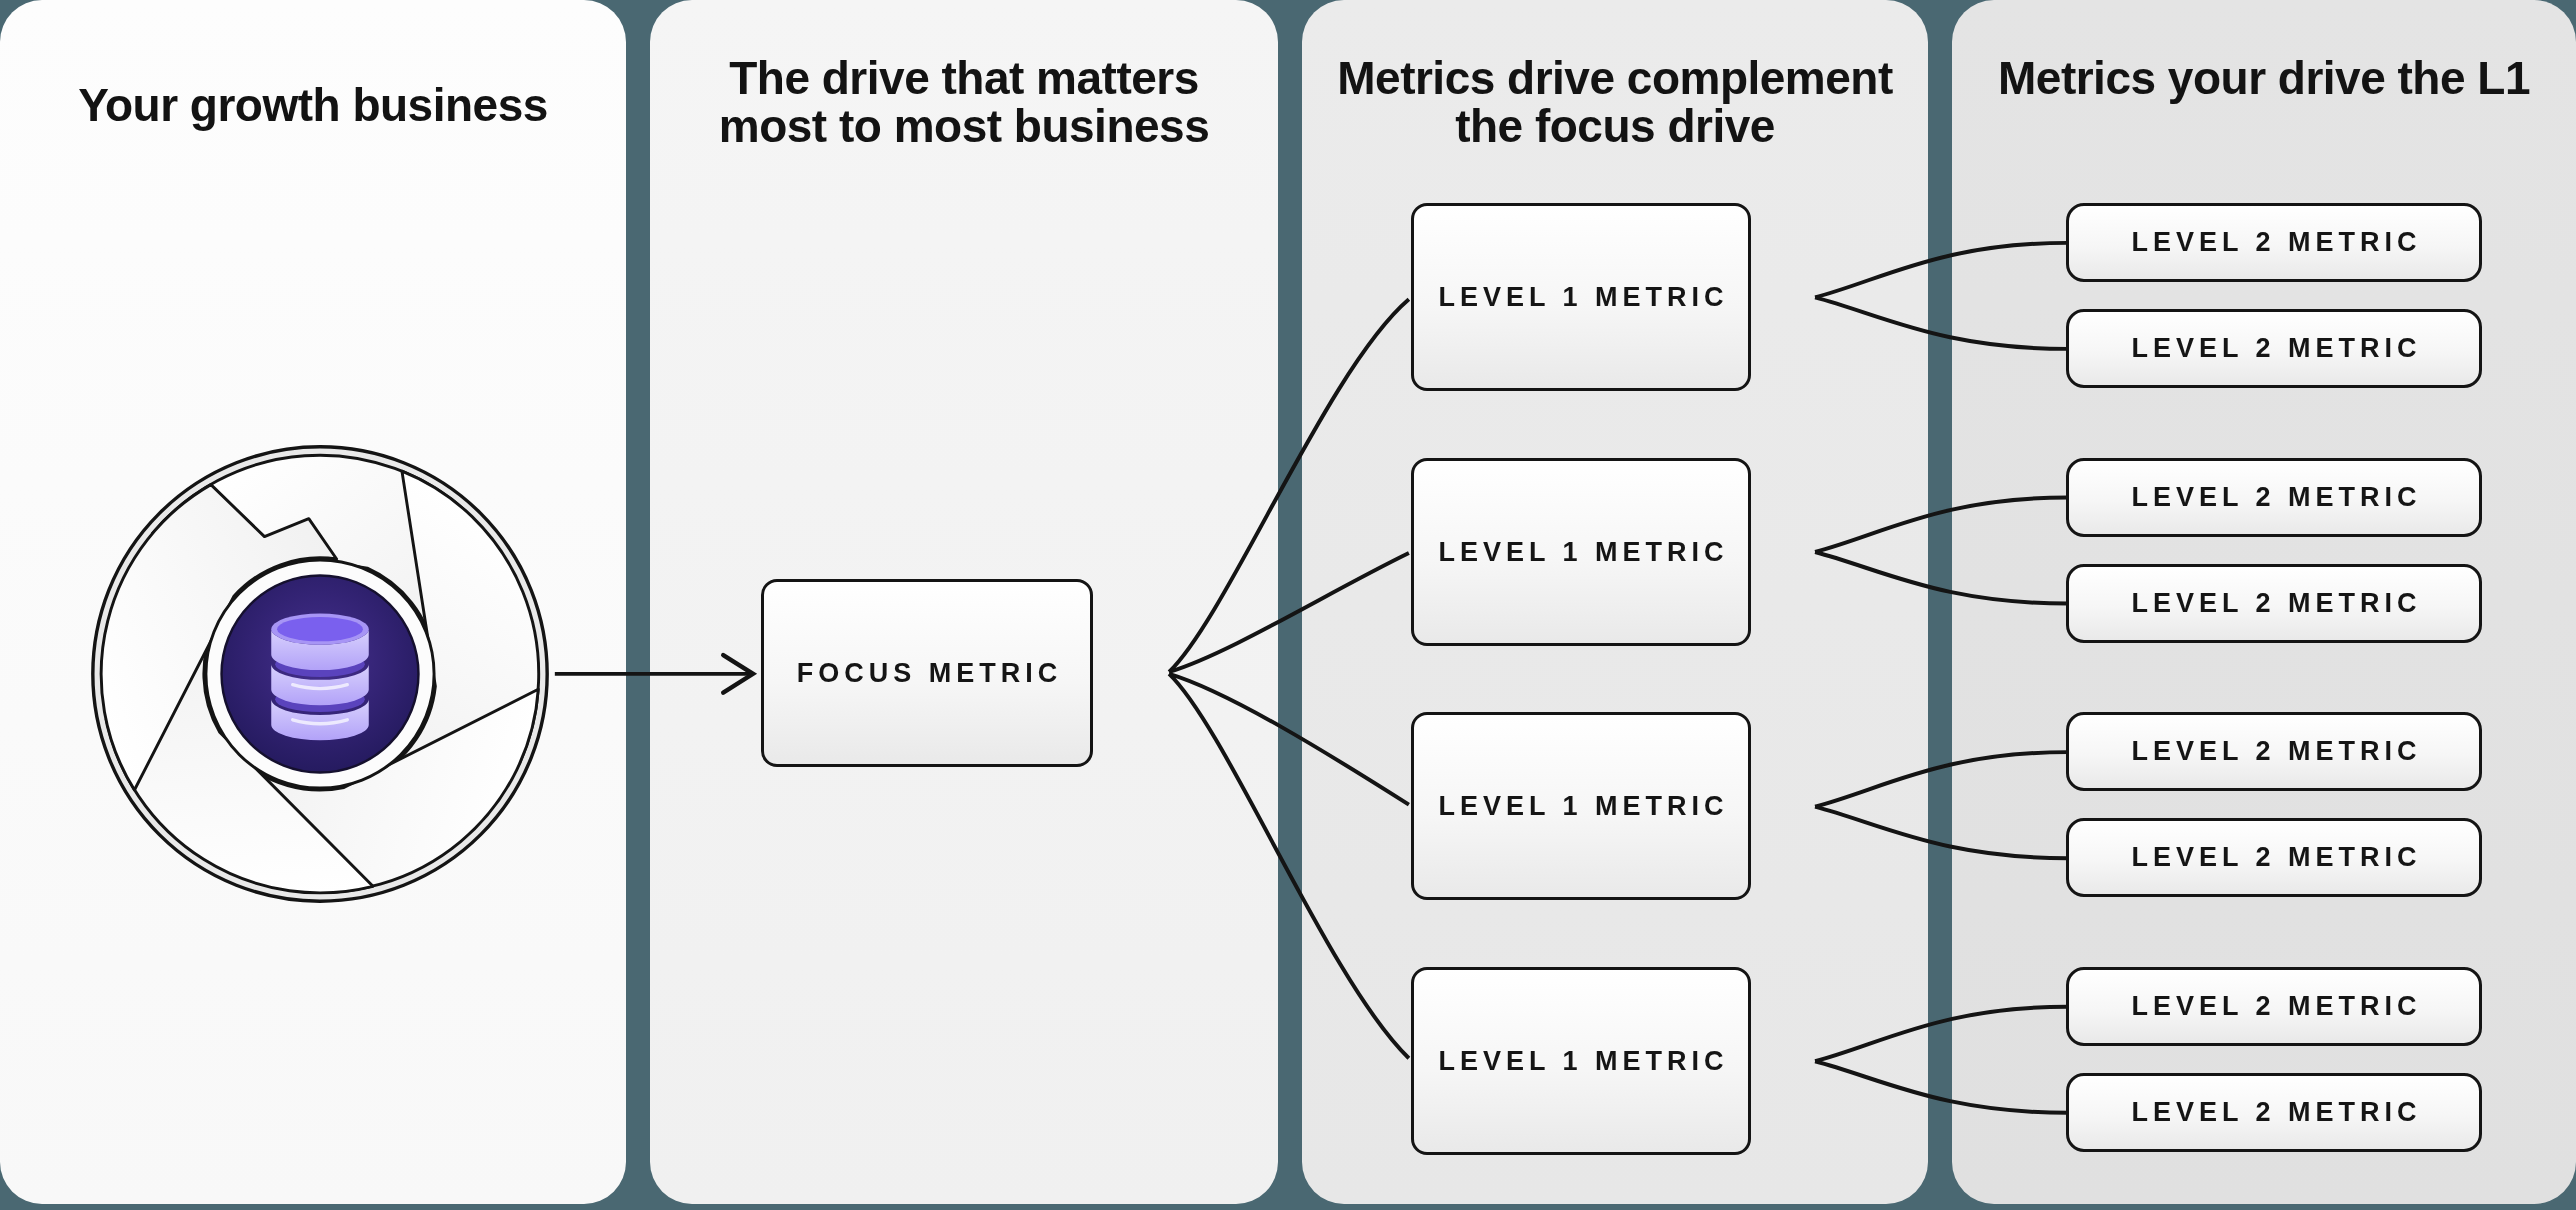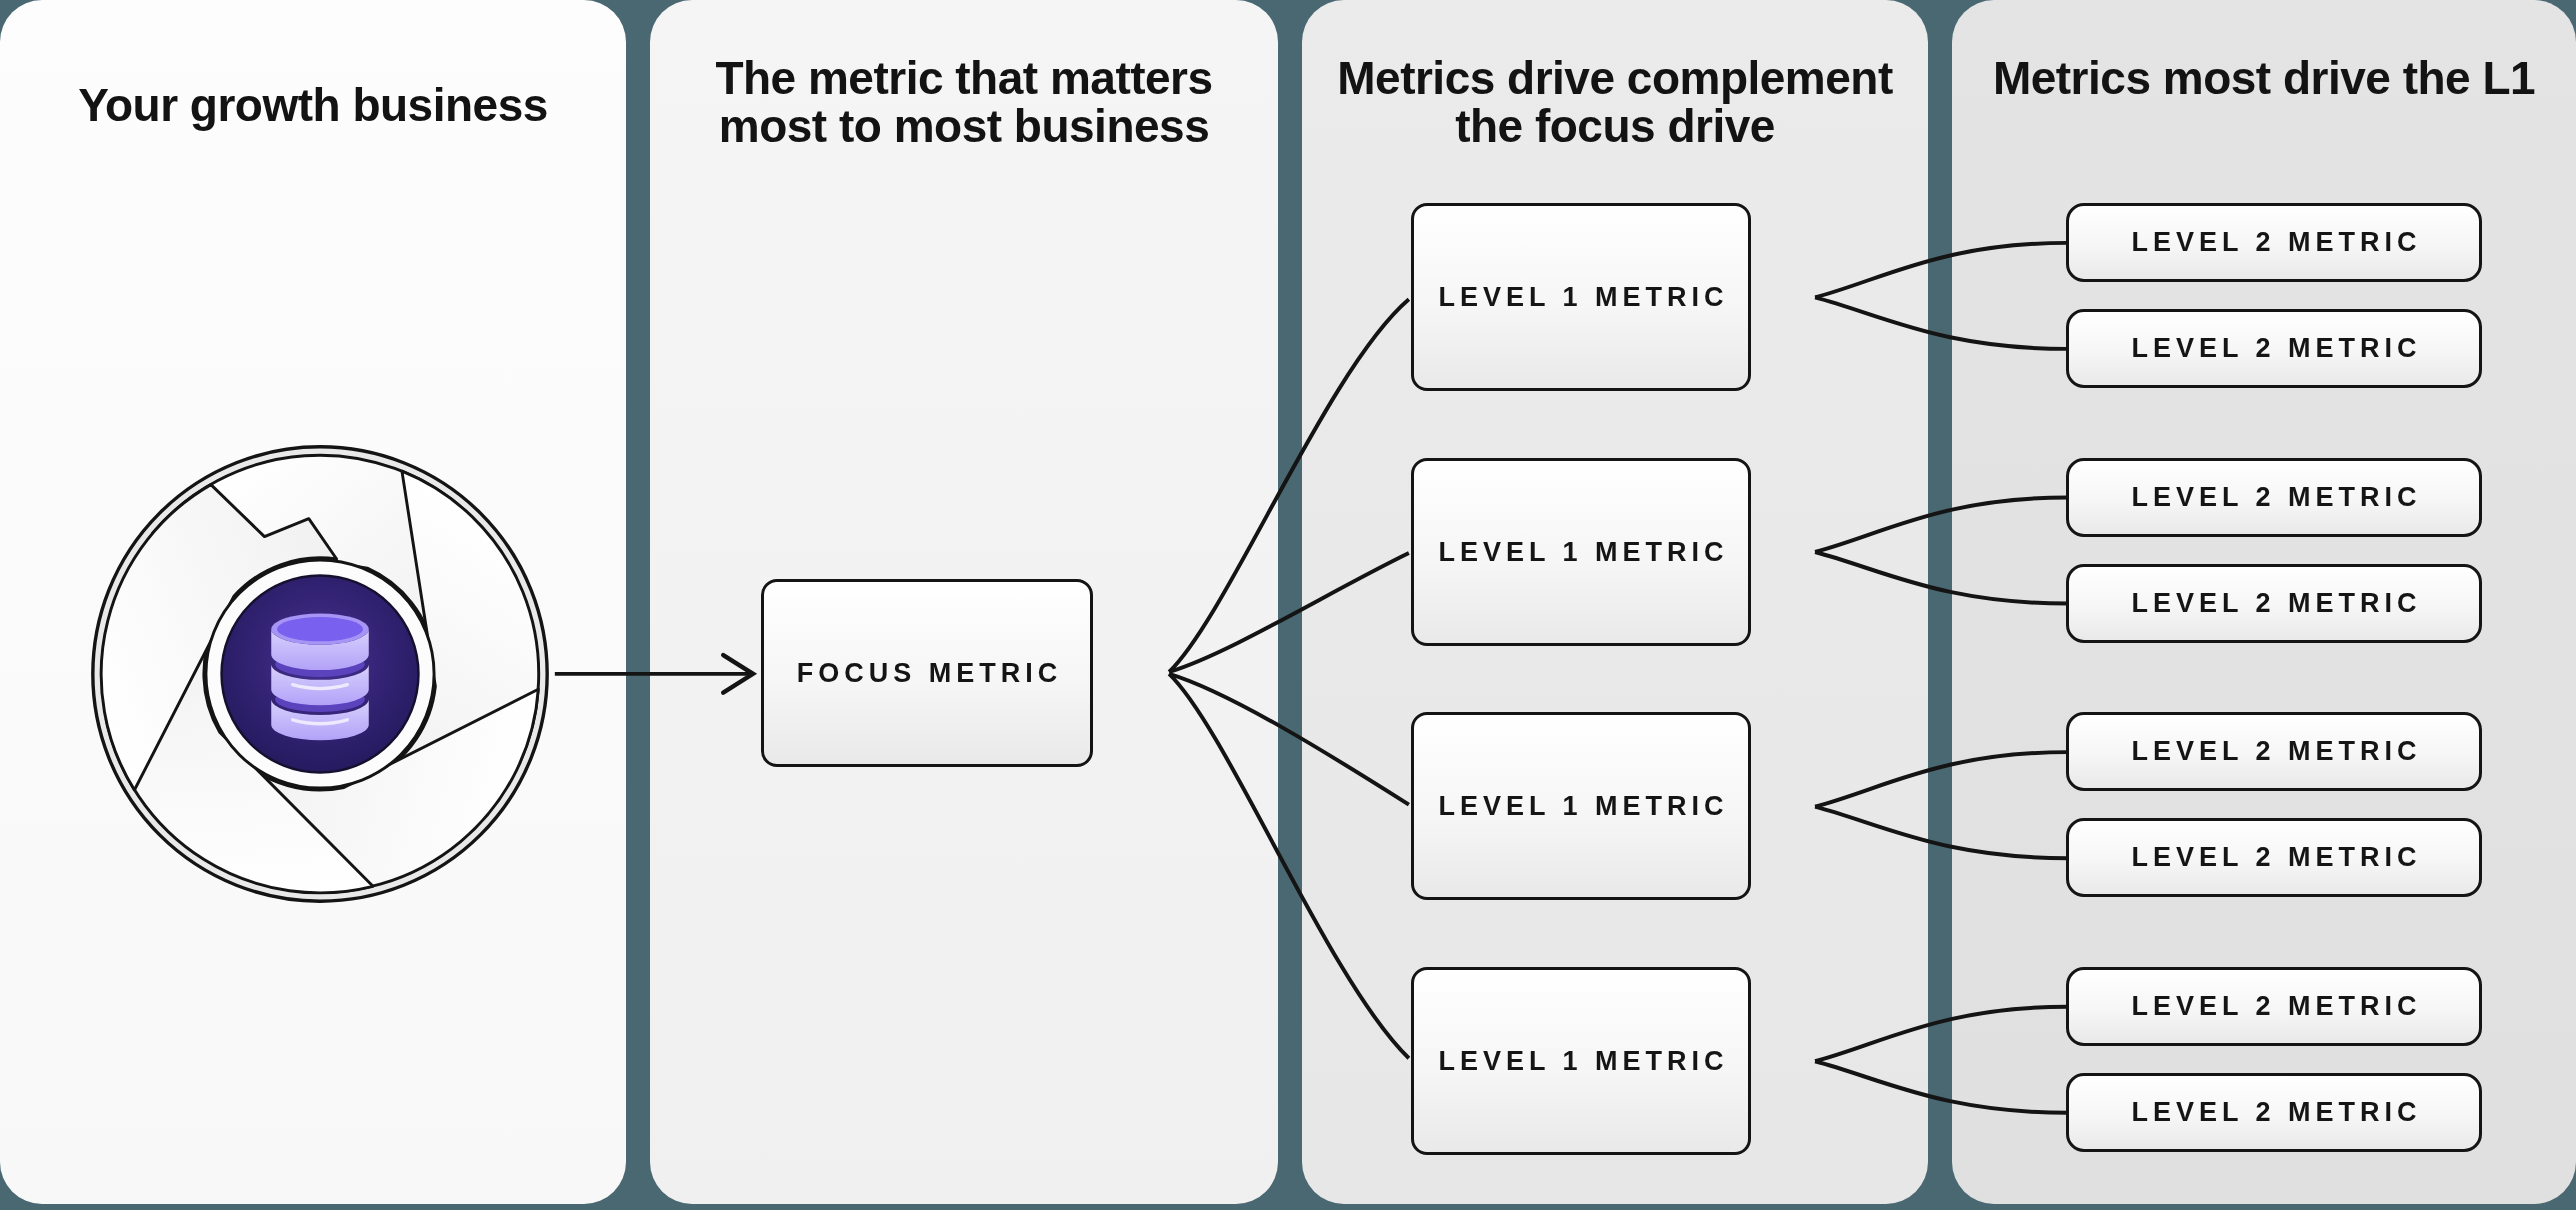--- a/index.html
+++ b/index.html
@@ -44,35 +44,35 @@
 
   <div class="panel panel-1">
     <div class="panel-title">
       <span>Your growth business</span>
       <span></span>
     </div>
   </div>
 
   <div class="panel panel-2">
     <div class="panel-title">
-      <span>The metric that matters</span>
+      <span>The drive that matters</span>
       <span>most to most business</span>
     </div>
   </div>
 
   <div class="panel panel-3">
     <div class="panel-title">
       <span>Metrics drive complement</span>
       <span>the focus drive</span>
     </div>
   </div>
 
   <div class="panel panel-4">
     <div class="panel-title">
-      <span>Metrics most drive the L1</span>
+      <span>Metrics your drive the L1</span>
     </div>
   </div>
 
   <svg class="overlay" viewBox="0 0 2600 1222">
 
     <path class="conn" d="M 560 680 L 756 680"></path>
     <path class="conn-head" d="M 730 661 L 760 680 L 730 699"></path>
 
     <path class="conn" d="M 1180 678 C 1240 620 1340 372 1422 302"></path>
     <path class="conn" d="M 1180 678 C 1240 660 1340 598 1422 558"></path>

